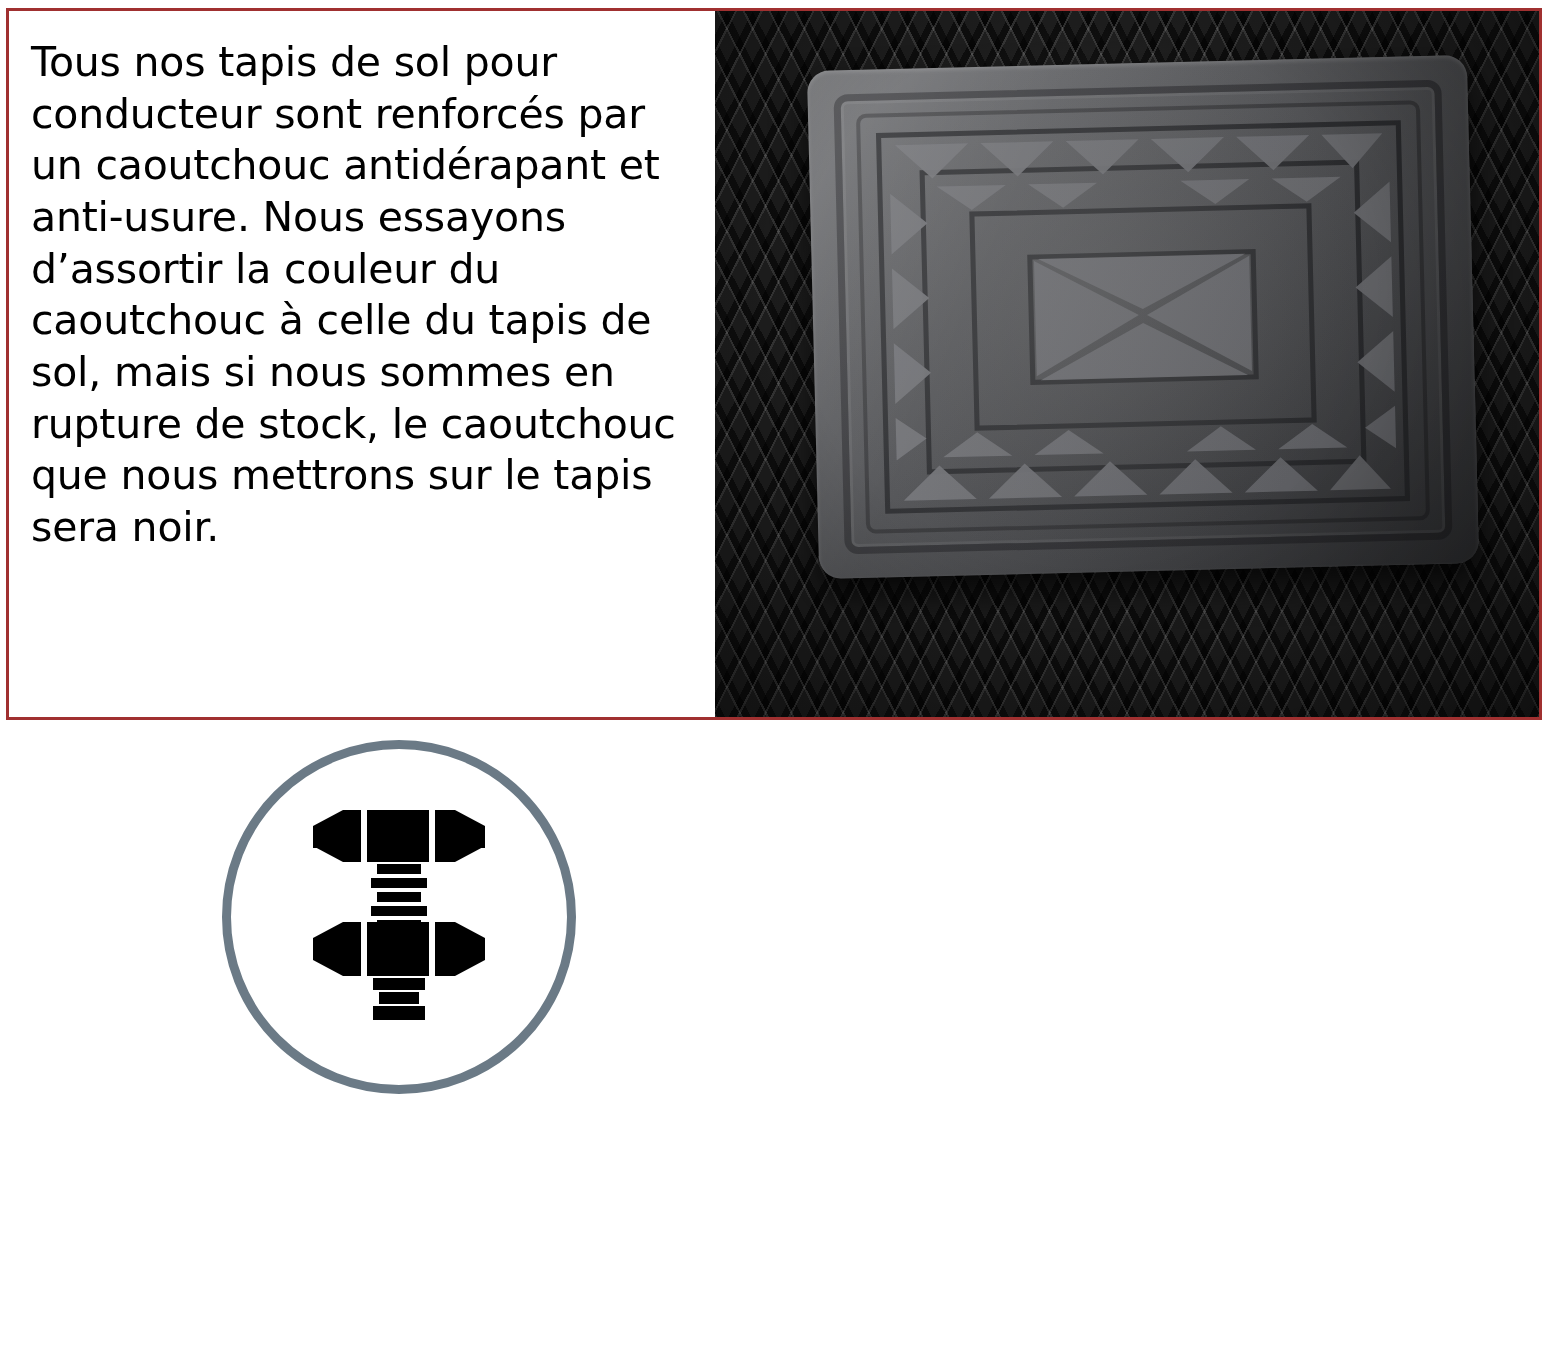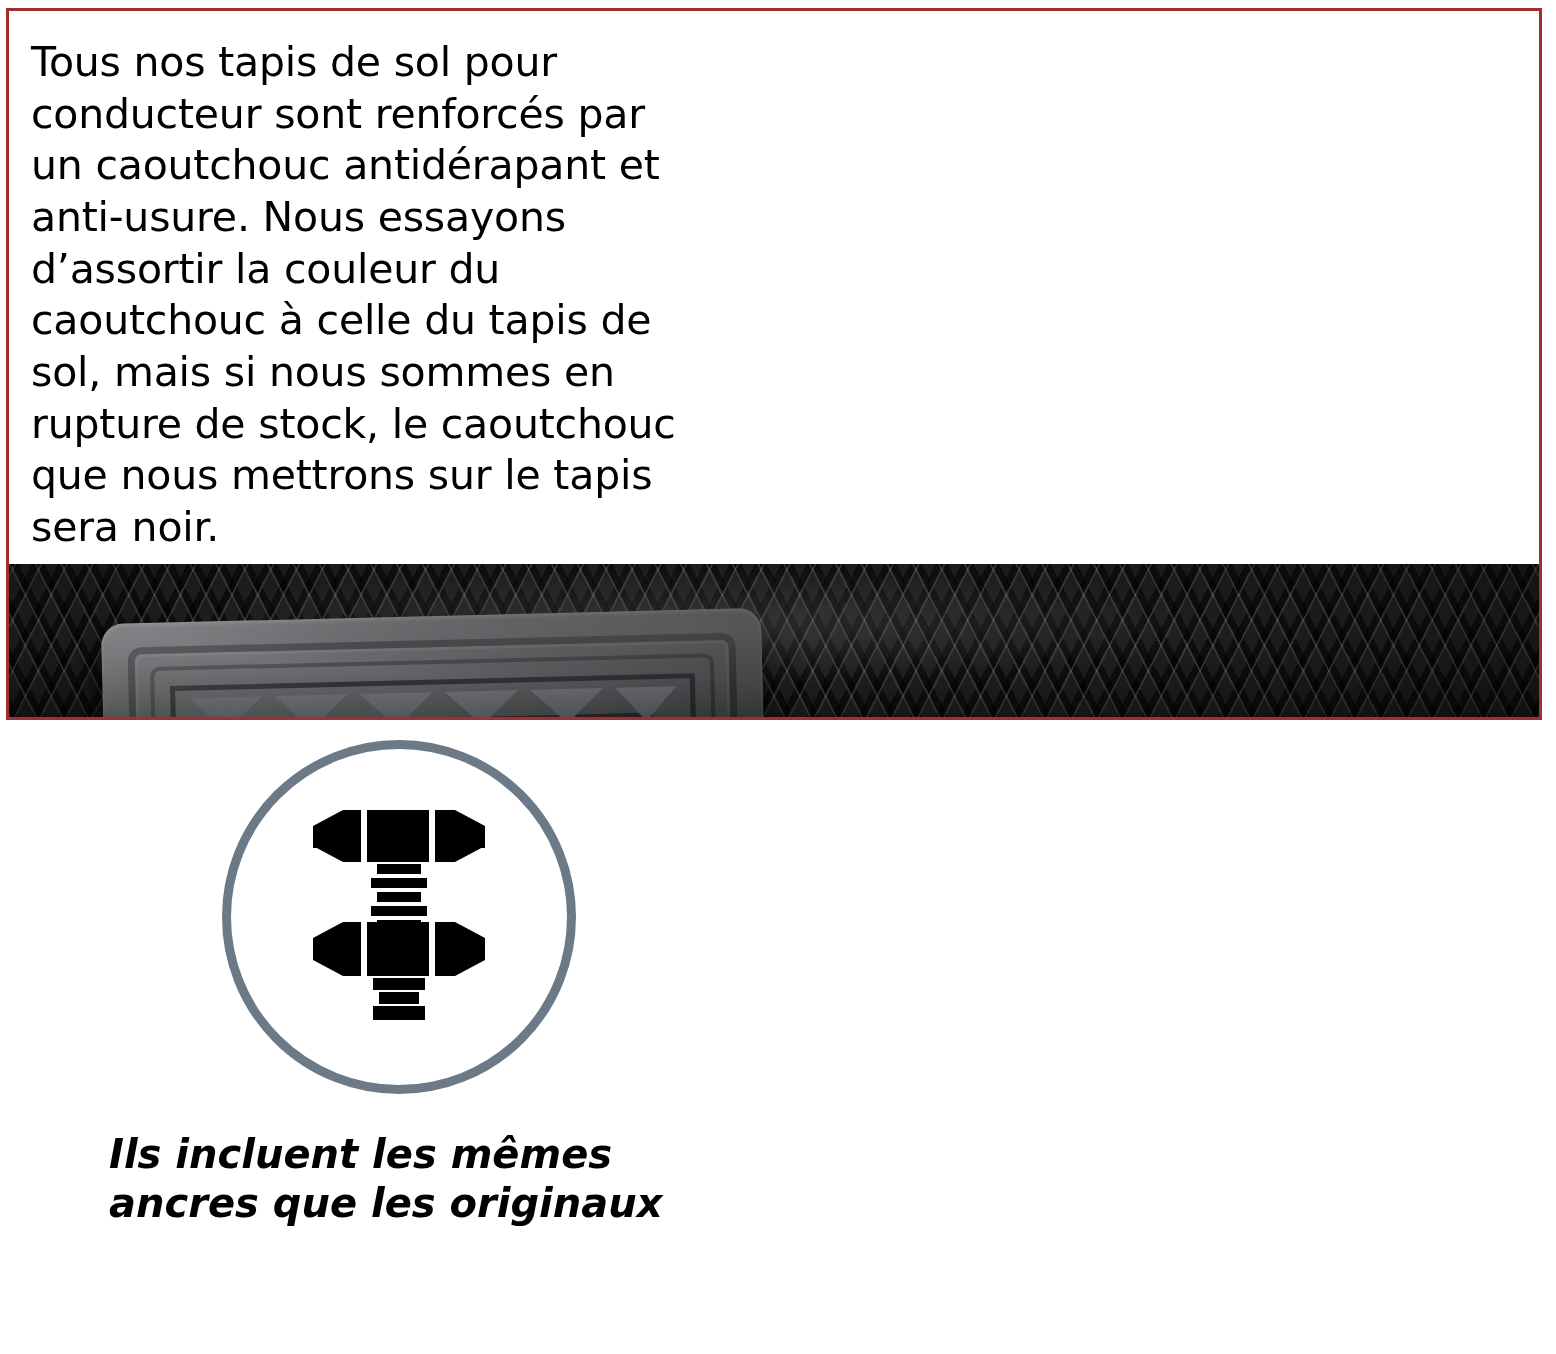--- a/index.html
+++ b/index.html
@@ -25,21 +25,21 @@
   .top-panel {
     position: absolute;
     left: 6px;
     top: 8px;
     width: 1536px;
     height: 712px;
     border: 3px solid #a03030;
     box-sizing: border-box;
     background: #ffffff;
     display: flex;
-    flex-direction: column;
+    flex-direction: row;
   }
 
   .text-col {
     width: 706px;
     box-sizing: border-box;
     padding: 26px 18px 10px 22px;
     flex: 0 0 auto;
   }
 
   .desc-text {
@@ -300,17 +300,16 @@
                 <rect x="130" y="120" width="6" height="54"></rect>
               </g>
 
               <rect x="74" y="176" width="52" height="12"></rect>
               <rect x="80" y="190" width="40" height="12"></rect>
               <rect x="74" y="204" width="52" height="14"></rect>
             </g>
           </svg>
         </span>
       </div>
-      <div class="feature-caption cap-2">Ils incluent les mêmes ancres que les originaux</div>
     </div>
 
   </div>
 </div>
 
 </body></html>

